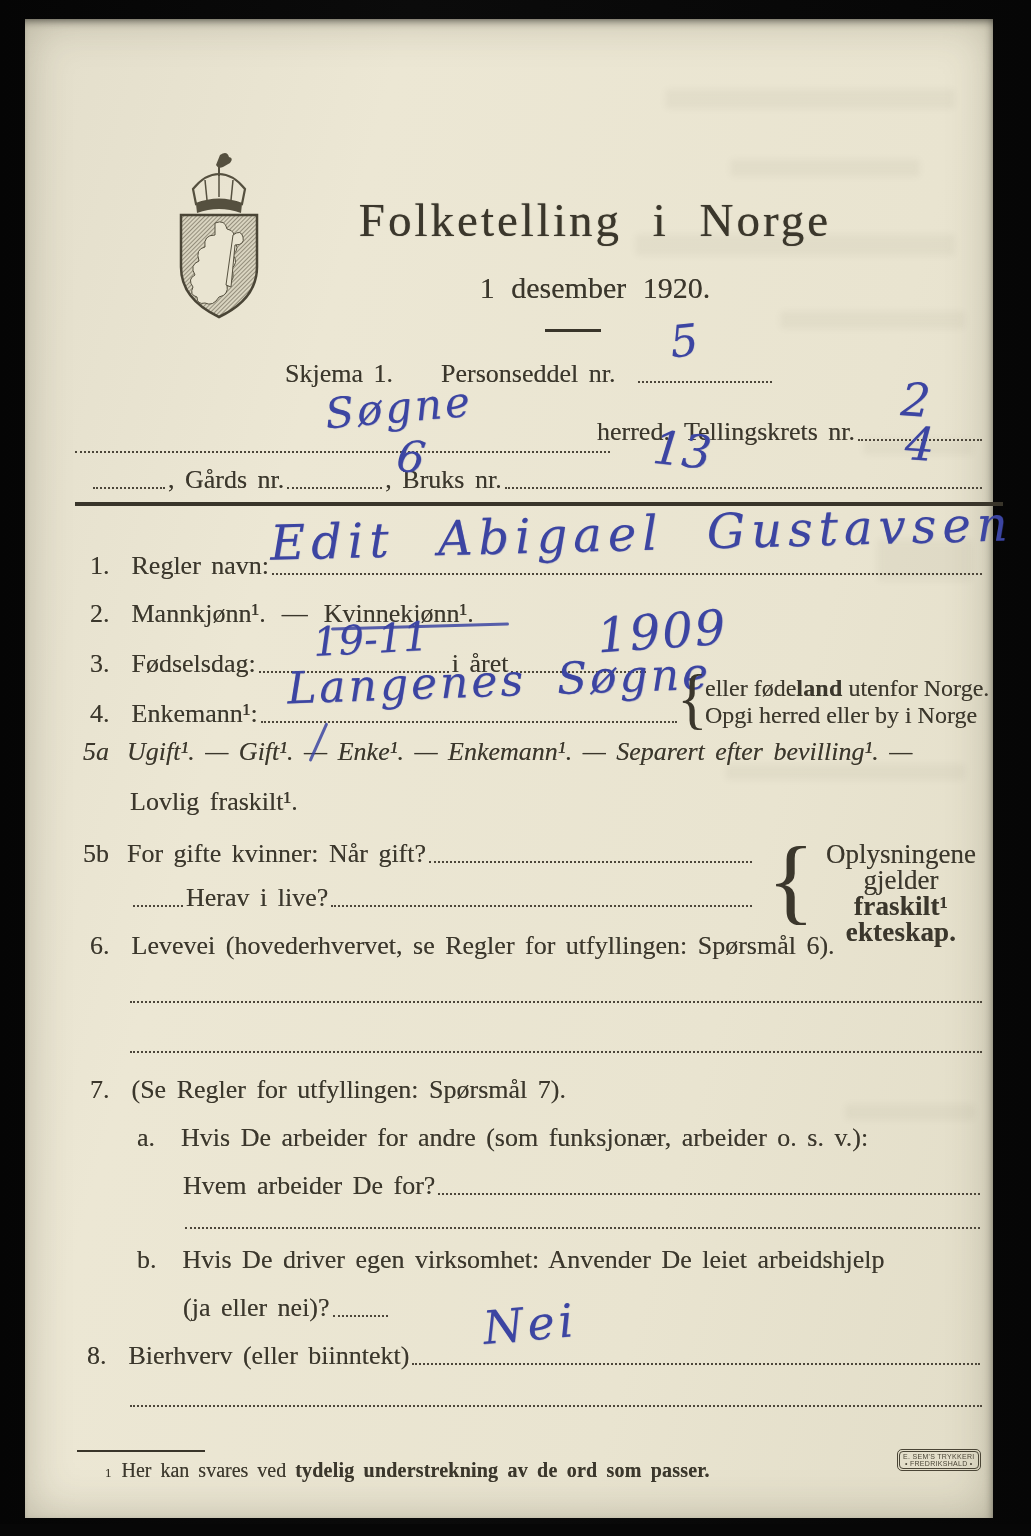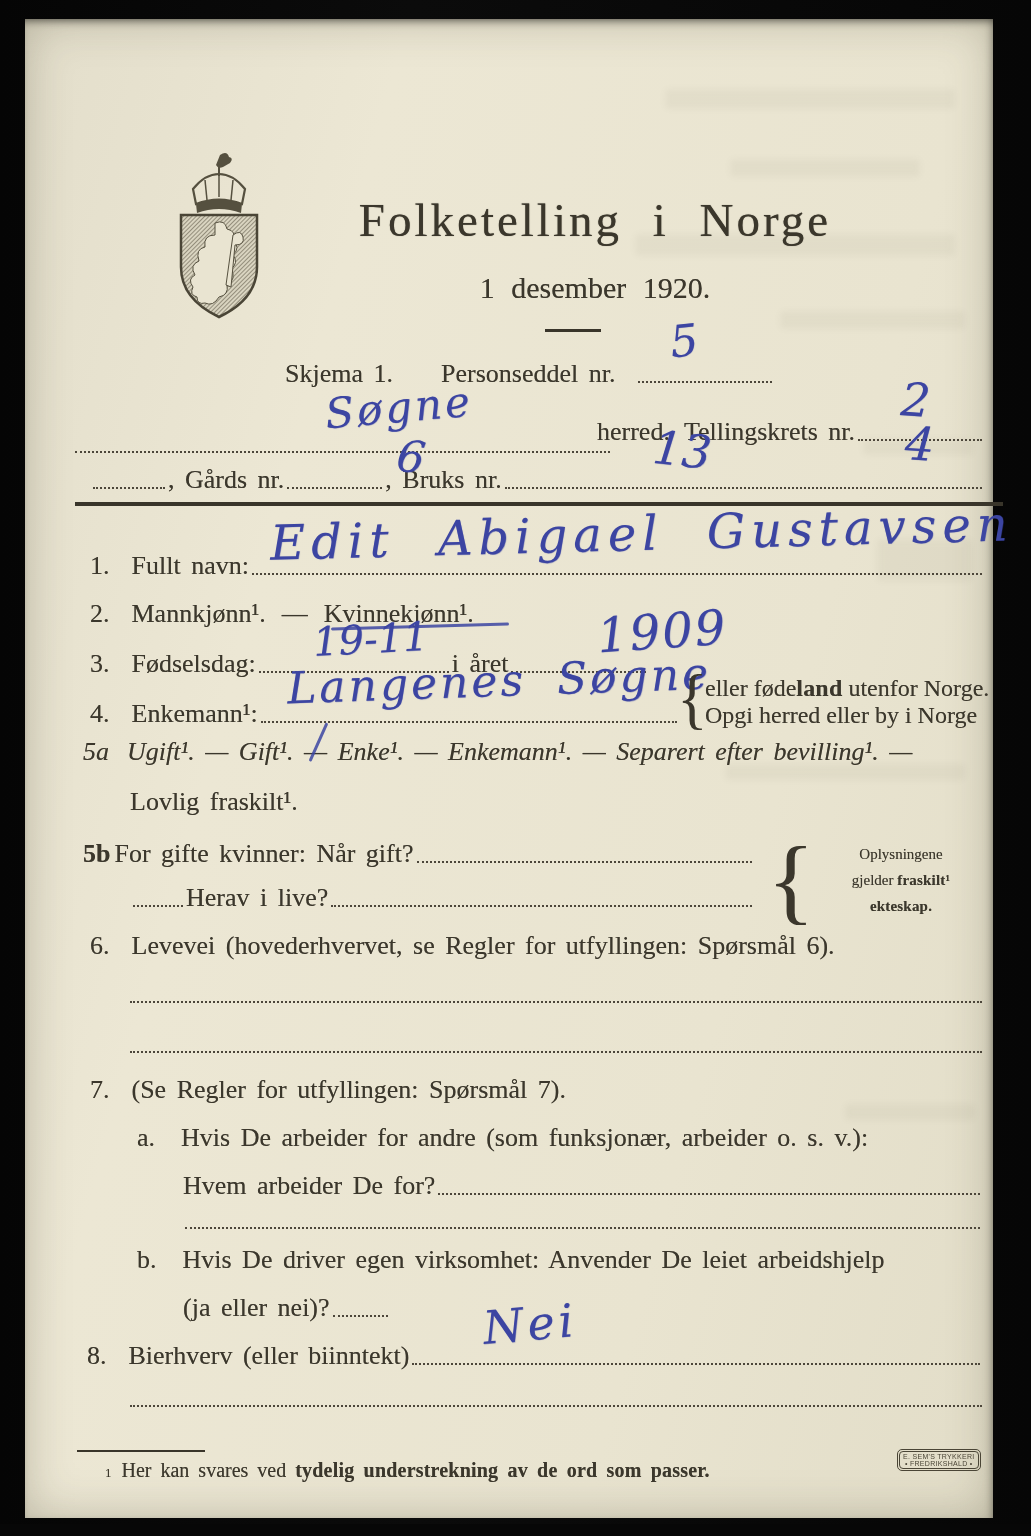--- a/index.html
+++ b/index.html
@@ -97,21 +97,21 @@
       <span class="dots grow"></span>
     </div>
     <span class="hw" style="left:372px;top:416px;font-size:44px;transform:rotate(8deg);">6</span>
     <span class="hw" style="left:628px;top:408px;font-size:46px;transform:rotate(6deg);">13</span>
     <span class="hw" style="left:880px;top:402px;font-size:46px;transform:rotate(4deg);">4</span>
 
     <div class="rule" style="left:50px;top:483px;width:928px;height:4px;"></div>
 
     <div class="row" style="left:65px;top:532px;width:895px;">
       <span class="num">1.</span>
-      <span>Fullt navn:</span>
+      <span>Regler navn:</span>
       <span class="dots grow"></span>
     </div>
     <span class="hw" style="left:245px;top:490px;font-size:48px;letter-spacing:6px;word-spacing:22px;transform:rotate(-1.5deg);">Edit Abigael Gustavsen</span>
 
     <div class="row" style="left:65px;top:580px;">
       <span class="num">2.</span>
       <span>Mannkjønn¹.</span>
       <span style="margin:0 16px;">—</span>
       <span>Kvinnekjønn¹.</span>
     </div>
@@ -145,31 +145,31 @@
       
       <span class="num" style="margin-right:18px;">5a</span>
       <span>Ugift¹. — Gift¹. — Enke¹. — Enkemann¹. — Separert efter bevilling¹. —</span>
     </div>
     <div class="row" style="left:105px;top:768px;">
       <span>Lovlig fraskilt¹.</span>
     </div>
     <div class="ink-mark" style="left:292px;top:702px;width:2.5px;height:42px;transform:rotate(24deg);"></div>
 
     <div class="row" style="left:58px;top:820px;width:672px;">
-      <span class="num" style="margin-right:4px;font-weight:bold;">5b</span>
+      <span class="num" style="margin-right:18px;">5b</span>
       <span>For gifte kvinner: Når gift?</span>
       <span class="dots grow"></span>
     </div>
     <div class="row" style="left:105px;top:864px;width:625px;">
       <span class="dots" style="flex:0 0 50px;"></span>
       <span>Herav i live?</span>
       <span class="dots grow"></span>
     </div>
     <span class="brace" style="left:742px;top:812px;font-size:100px;transform:scaleY(.95);">{</span>
-    <div class="note" style="left:792px;top:822px;width:168px;text-align:center;font-size:15px;line-height:26px;">
+    <div class="note" style="left:792px;top:822px;width:168px;text-align:center;font-size:27px;line-height:26px;">
       <div><span>Oplysningene</span></div>
       <div><span>gjelder </span><b>fraskilt¹</b></div>
       <div><b>ekteskap.</b></div>
     </div>
 
     <div class="row" style="left:65px;top:912px;">
       <span class="num">6.</span>
       <span>Levevei (hovederhvervet, se Regler for utfyllingen: Spørsmål 6).</span>
     </div>
     <div class="dotline" style="left:105px;top:962px;width:852px;padding-top:20px;"></div>

